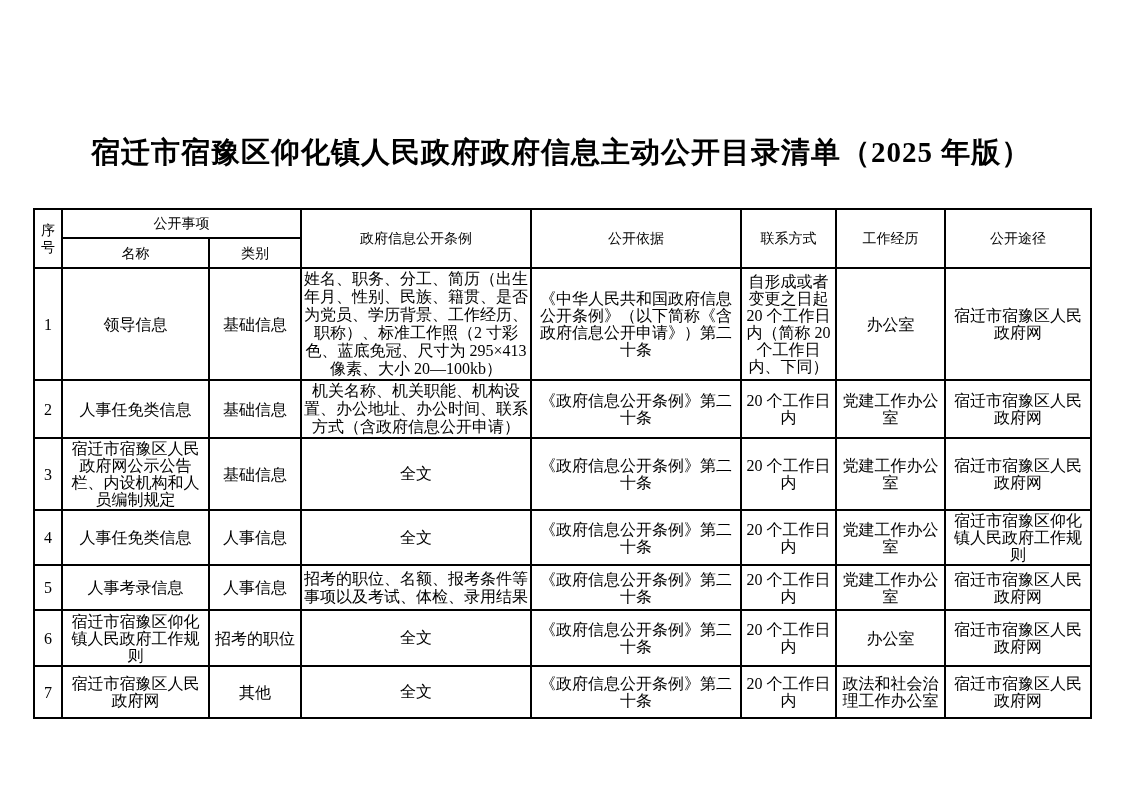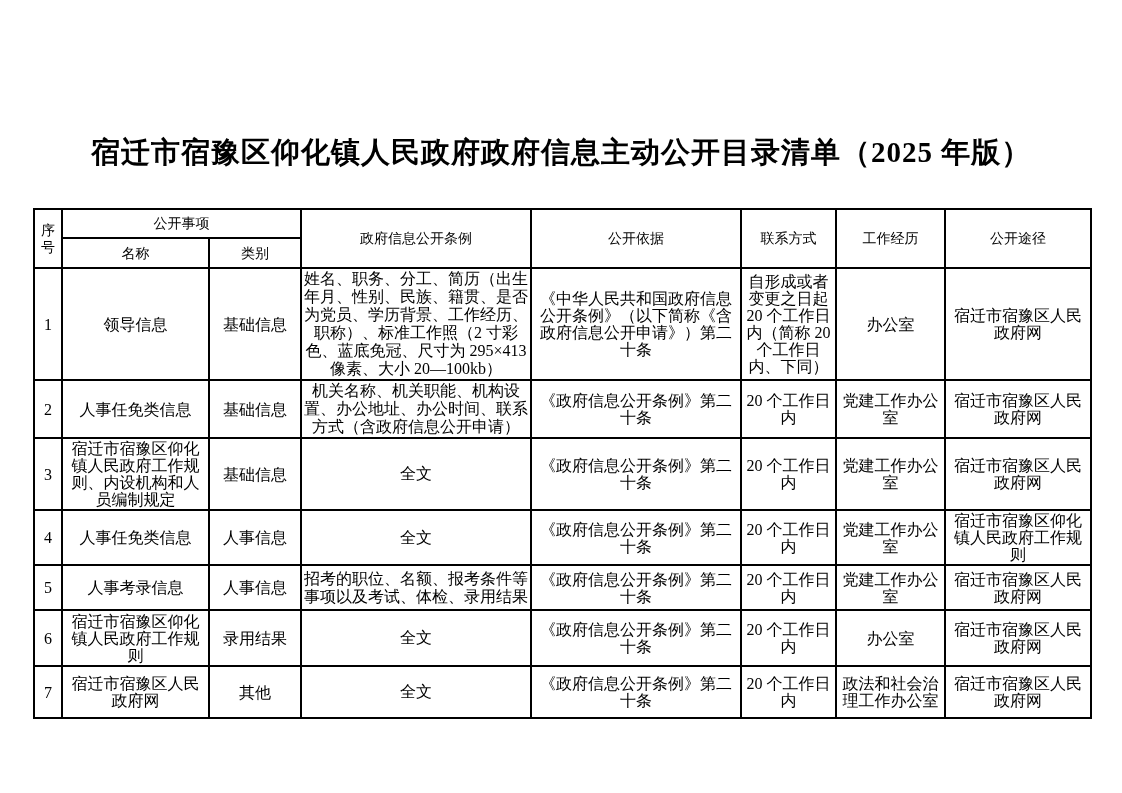--- a/index.html
+++ b/index.html
@@ -108,21 +108,21 @@
         <td class="c-name">人事任免类信息</td>
         <td class="c-cat">基础信息</td>
         <td class="c-content">机关名称、机关职能、机构设置、办公地址、办公时间、联系方式（含政府信息公开申请）</td>
         <td class="c-basis">《政府信息公开条例》第二十条</td>
         <td class="c-limit">20 个工作日内</td>
         <td class="c-dept">党建工作办公室</td>
         <td class="c-channel">宿迁市宿豫区人民政府网</td>
       </tr>
       <tr class="r3">
         <td class="c-no">3</td>
-        <td class="c-name">宿迁市宿豫区仰化镇人民政府工作规则、内设机构和人员编制规定</td>
+        <td class="c-name">宿迁市宿豫区人民政府网公示公告栏、内设机构和人员编制规定</td>
         <td class="c-cat">基础信息</td>
         <td class="c-content">全文</td>
         <td class="c-basis">《政府信息公开条例》第二十条</td>
         <td class="c-limit">20 个工作日内</td>
         <td class="c-dept">党建工作办公室</td>
         <td class="c-channel">宿迁市宿豫区人民政府网</td>
       </tr>
       <tr class="r4">
         <td class="c-no">4</td>
         <td class="c-name">人事任免类信息</td>
@@ -139,21 +139,21 @@
         <td class="c-cat">人事信息</td>
         <td class="c-content">招考的职位、名额、报考条件等事项以及考试、体检、录用结果</td>
         <td class="c-basis">《政府信息公开条例》第二十条</td>
         <td class="c-limit">20 个工作日内</td>
         <td class="c-dept">党建工作办公室</td>
         <td class="c-channel">宿迁市宿豫区人民政府网</td>
       </tr>
       <tr class="r6">
         <td class="c-no">6</td>
         <td class="c-name">宿迁市宿豫区仰化镇人民政府工作规则</td>
-        <td class="c-cat">录用结果</td>
+        <td class="c-cat">招考的职位</td>
         <td class="c-content">全文</td>
         <td class="c-basis">《政府信息公开条例》第二十条</td>
         <td class="c-limit">20 个工作日内</td>
         <td class="c-dept">办公室</td>
         <td class="c-channel">宿迁市宿豫区人民政府网</td>
       </tr>
       <tr class="r7">
         <td class="c-no">7</td>
         <td class="c-name">宿迁市宿豫区人民政府网</td>
         <td class="c-cat">其他</td>

